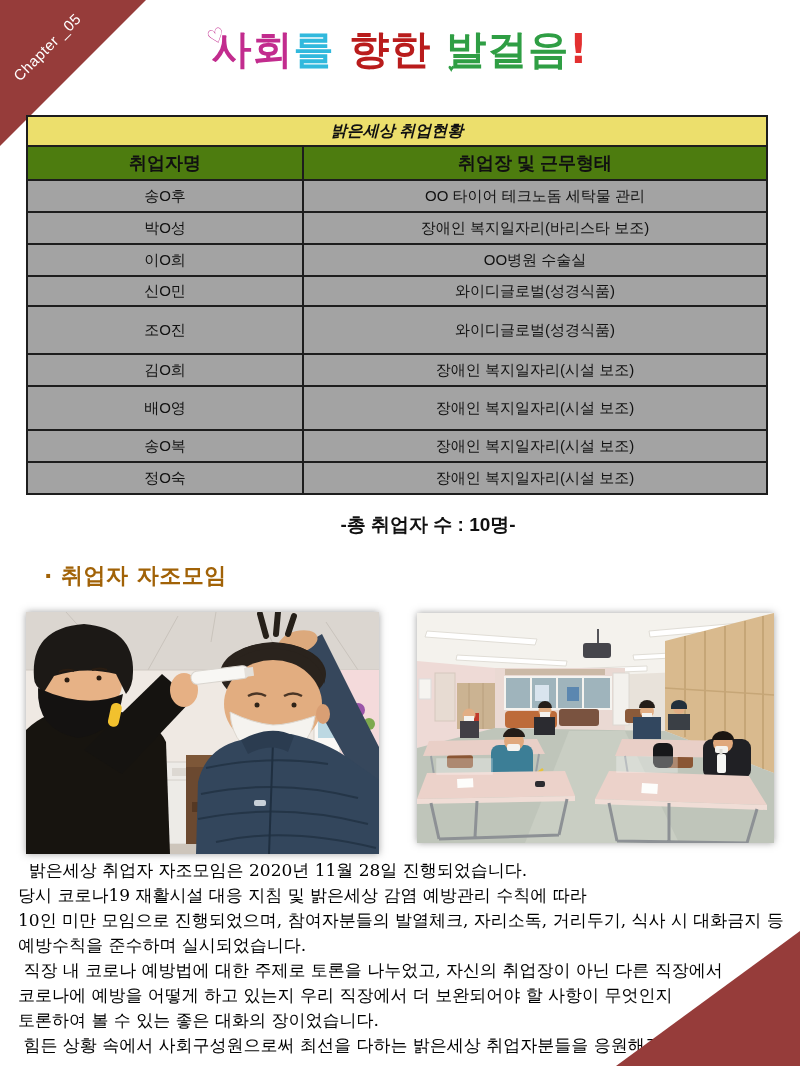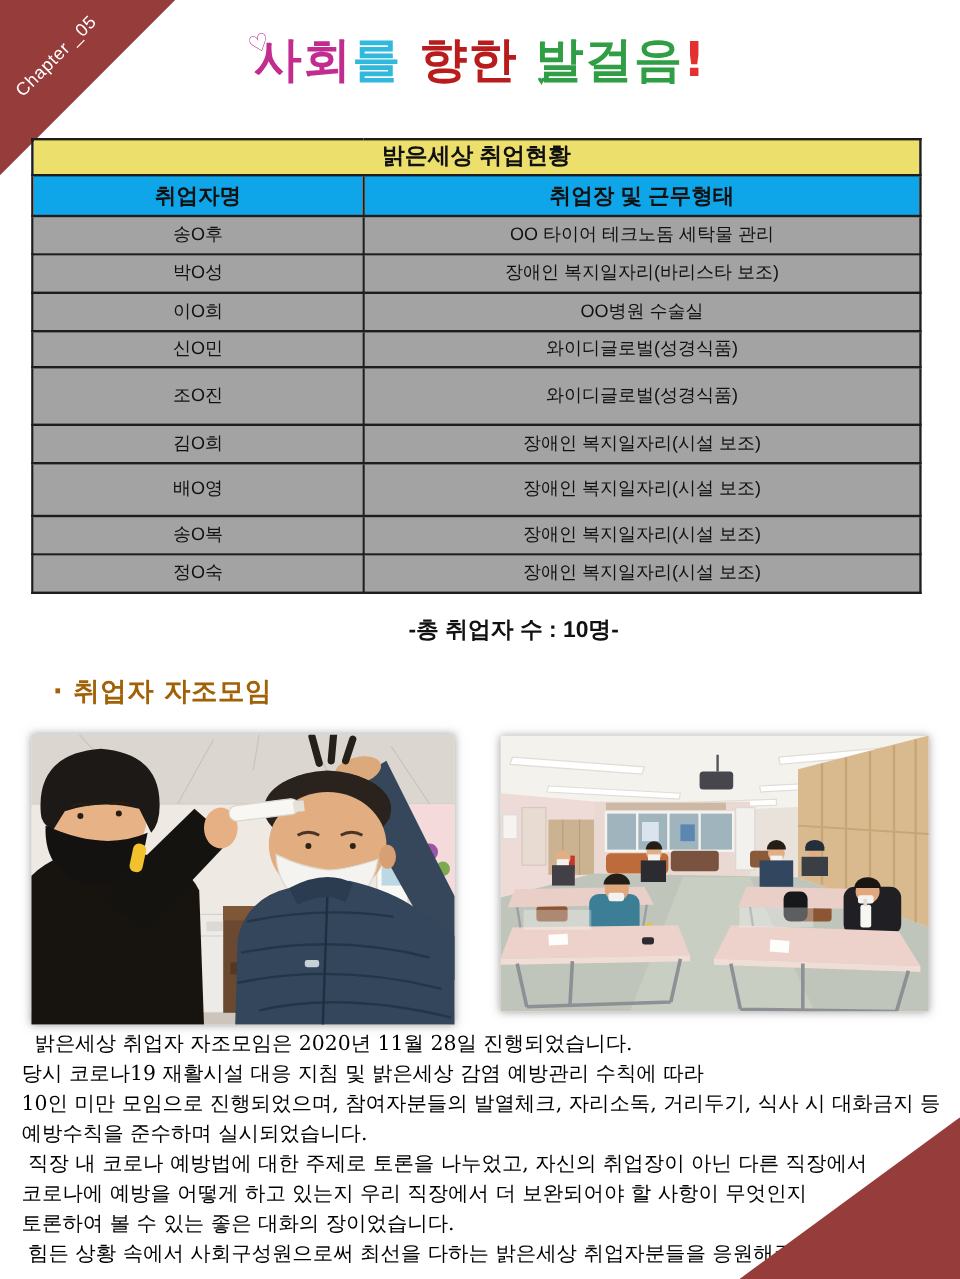--- a/index.html
+++ b/index.html
@@ -13,22 +13,22 @@
            color:#fff;font-size:15px;letter-spacing:.5px;white-space:nowrap;}
   
   .title{position:absolute;top:22px;left:0;width:100%;text-align:center;font-weight:800;
          font-size:40px;letter-spacing:1px;white-space:pre;font-family:"DejaVu Sans",sans-serif;}
   .heart-pink{position:absolute;left:207px;top:24px;font-size:20px;color:#c22c8e;transform:rotate(-20deg);}
   .heart-green{position:absolute;left:448px;top:62px;font-size:11px;color:#2f9e44;}
   
   table.emp{position:absolute;left:26px;top:115px;width:742px;border-collapse:collapse;table-layout:fixed;}
   .emp td,.emp th{border:2px solid #1d1d1d;text-align:center;vertical-align:middle;color:#111;
                   padding:0;line-height:1.15;overflow:hidden;}
-  .emp .cap{background:#ecdf6c;font-weight:bold;font-size:19px;height:28px;}
-  .emp th{font-size:18px;height:31px;font-weight:bold;background:#0ea5e9;}
+  .emp .cap{background:#ecdf6c;font-weight:bold;font-size:16px;height:28px;font-style:italic;}
+  .emp th{font-size:18px;height:31px;font-weight:bold;background:#4d7c0f;}
   .emp td.cell{font-size:15px;height:28px;background:#a3a3a3;text-align:center;}
   
   .total{position:absolute;top:512px;left:0;width:100%;text-align:center;font-weight:bold;font-size:19px;padding-left:28px;}
   .heading{position:absolute;left:44px;top:561px;font-size:22px;font-weight:800;color:#a16207;
            font-family:"DejaVu Sans",sans-serif;letter-spacing:.5px;}
   
   .photo{position:absolute;box-shadow:0 0 7px rgba(70,70,70,.5);overflow:hidden;background:#ddd;}
   .photo.left{left:26px;top:612px;width:353px;height:242px;}
   .photo.right{left:417px;top:613px;width:357px;height:230px;}
   .photo svg{display:block;width:100%;height:100%;}

